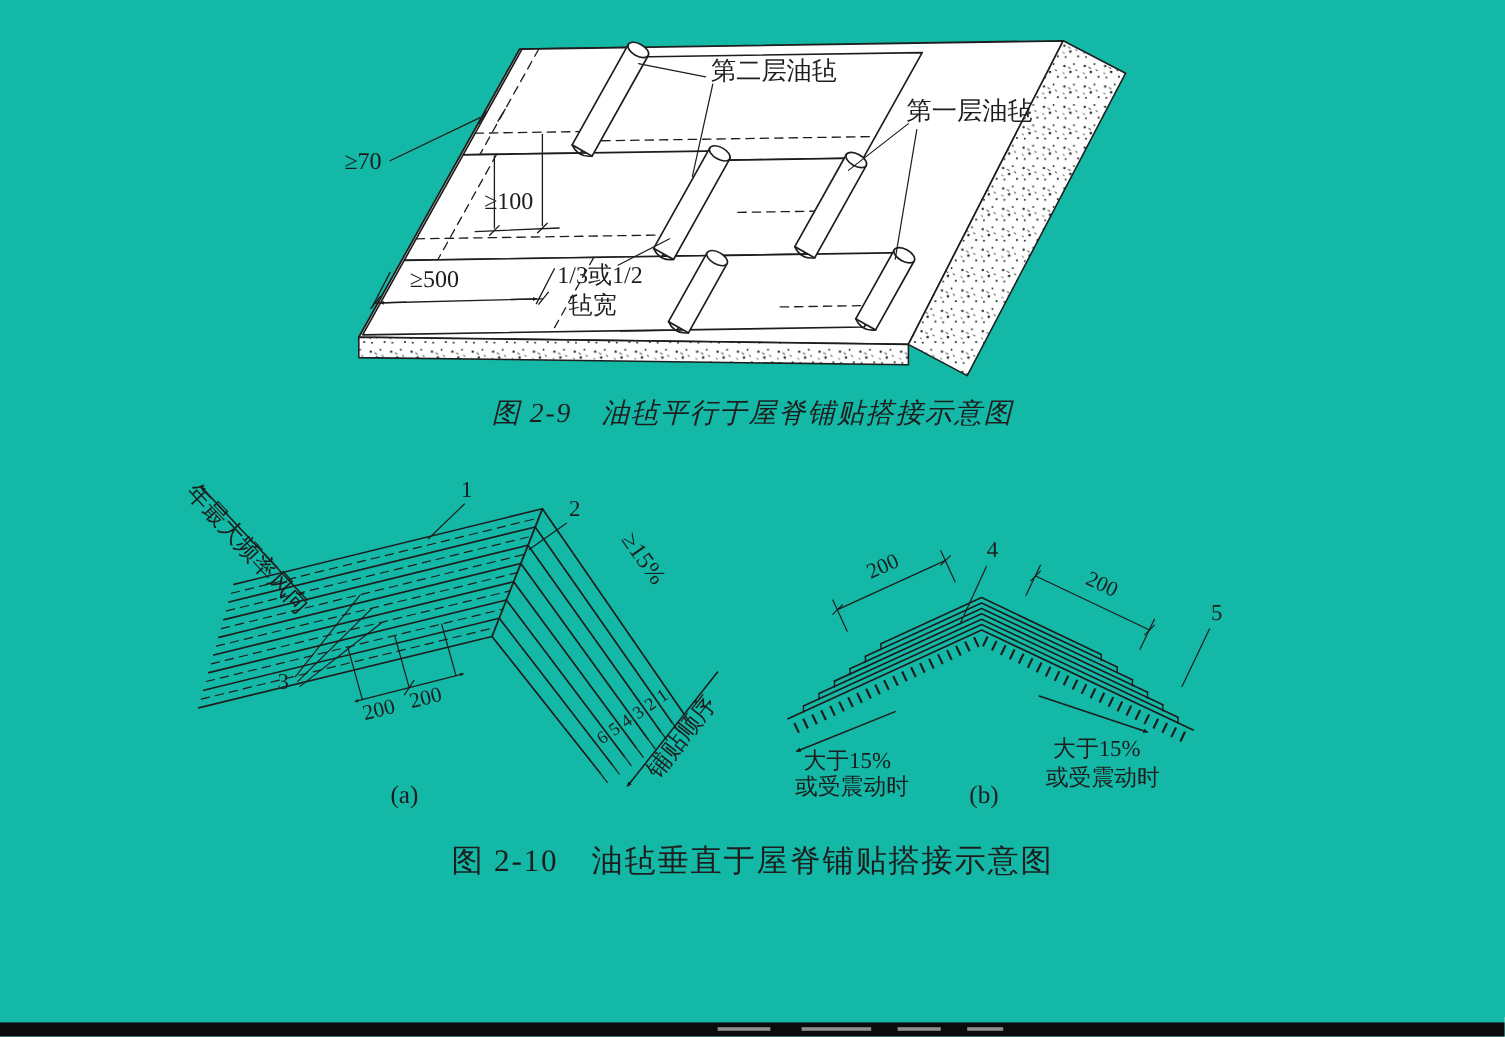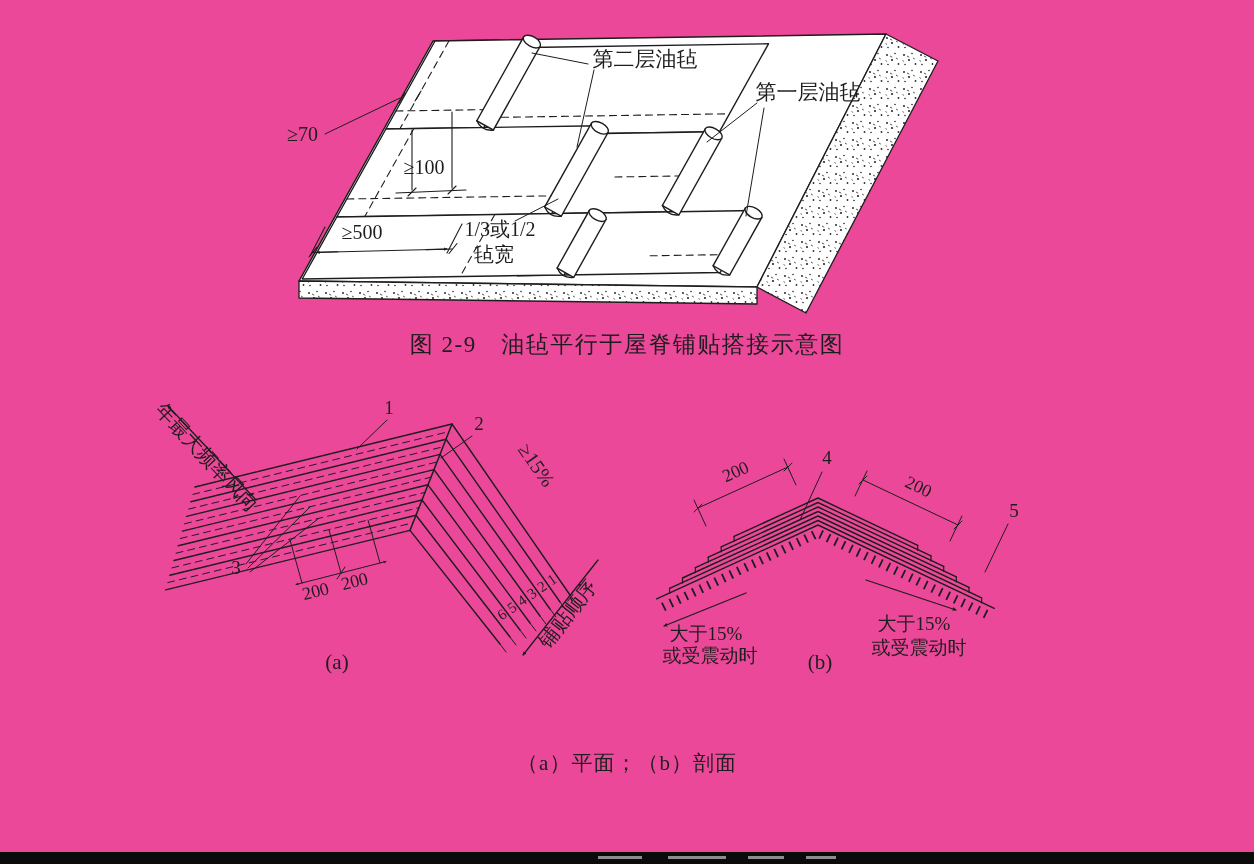--- a/index.html
+++ b/index.html
@@ -1,19 +1,19 @@
 <!DOCTYPE html>
 <html><head>
 <meta charset="utf-8">
 <style>
   html,body{margin:0;padding:0;background:#e8e8e8;}
-  .page{position:relative;width:1254px;height:864px;background:#ec4899;overflow:hidden;
+  .page{position:relative;width:1254px;height:864px;background:#14b8a6;overflow:hidden;
         font-family:"Liberation Serif",serif;color:#1d1d1d;}
   .caption{position:absolute;left:0;width:1254px;text-align:center;white-space:pre;}
-  #cap29{top:329px;font-size:23px;letter-spacing:1.5px;}
+  #cap29{top:329px;font-size:23px;letter-spacing:1.5px;font-style:italic;}
   #cap210{top:700px;font-size:26px;letter-spacing:1.5px;}
   #subcap{top:749px;font-size:21px;letter-spacing:1px;}
   #legend{top:787px;font-size:21px;letter-spacing:.5px;}
   .bar{position:absolute;top:852px;left:0;width:1254px;height:12px;background:#0b0b0b;}
   .bar i{position:absolute;top:4px;height:3px;background:#8d8d8d;}
   svg{position:absolute;top:0;left:0;}
   svg text{font-family:"Liberation Serif",serif;fill:#1d1d1d;stroke:none;}
 </style>
 </head>
 <body>
@@ -254,21 +254,21 @@
     <text transform="translate(916,492) rotate(25.4)" font-size="18" text-anchor="middle">200</text>
     <text x="706" y="640" font-size="19" text-anchor="middle">大于15%</text>
     <text x="710" y="662" font-size="19" text-anchor="middle">或受震动时</text>
     <text x="914" y="630" font-size="19" text-anchor="middle">大于15%</text>
     <text x="919" y="654" font-size="19" text-anchor="middle">或受震动时</text>
     <text x="820" y="669" font-size="21" text-anchor="middle">(b)</text>
   </g>
 </svg>
 
 <div class="caption" id="cap29">图 2-9　油毡平行于屋脊铺贴搭接示意图</div>
-<div class="caption" id="subcap">（a）平面；（b）剖面</div>
+<div class="caption" id="cap210">图 2-10　油毡垂直于屋脊铺贴搭接示意图</div>
 
 <div class="bar">
   <i style="left:598px;width:44px;"></i>
   <i style="left:668px;width:58px;"></i>
   <i style="left:748px;width:36px;"></i>
   <i style="left:806px;width:30px;"></i>
 </div>
 
 </div>
 

